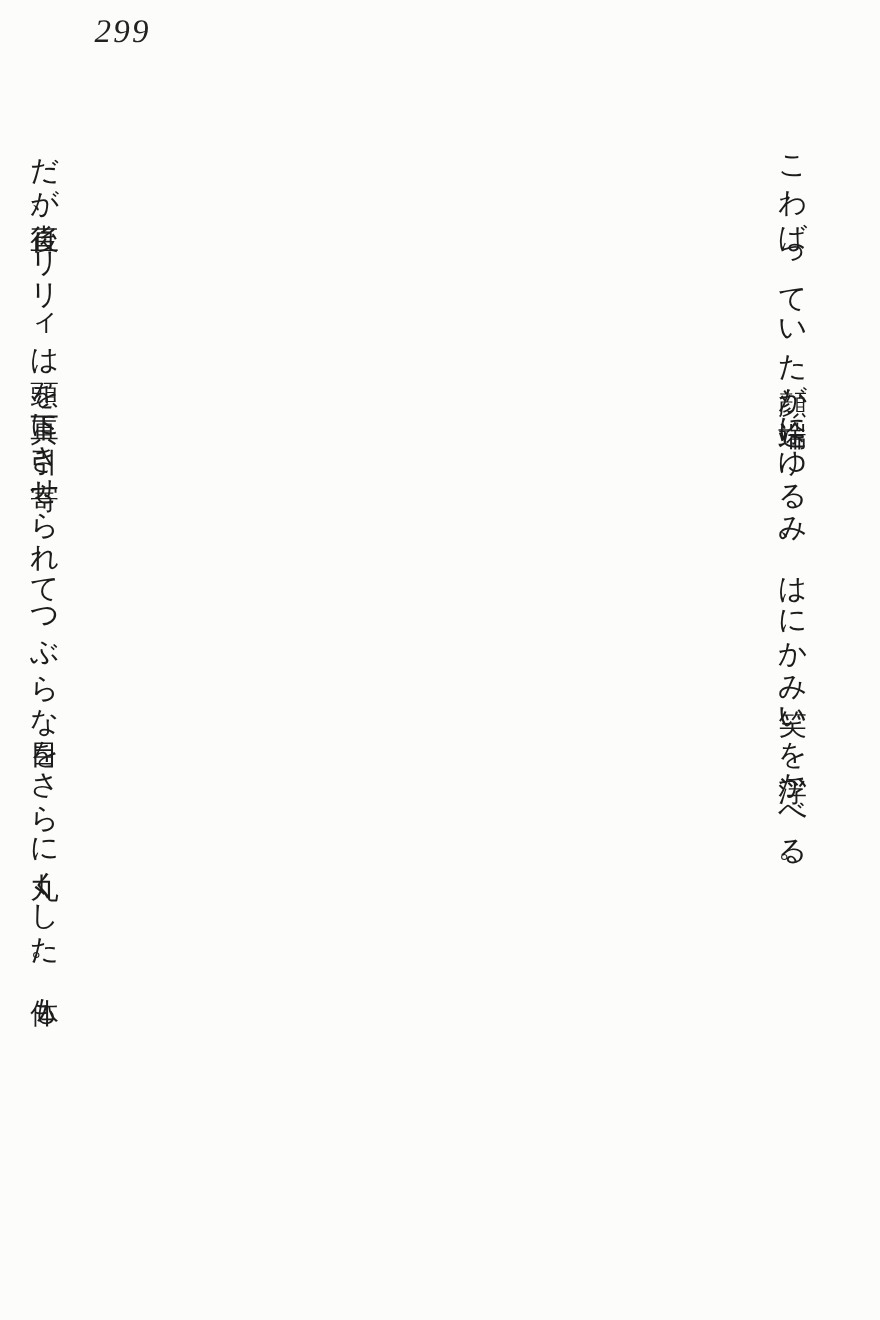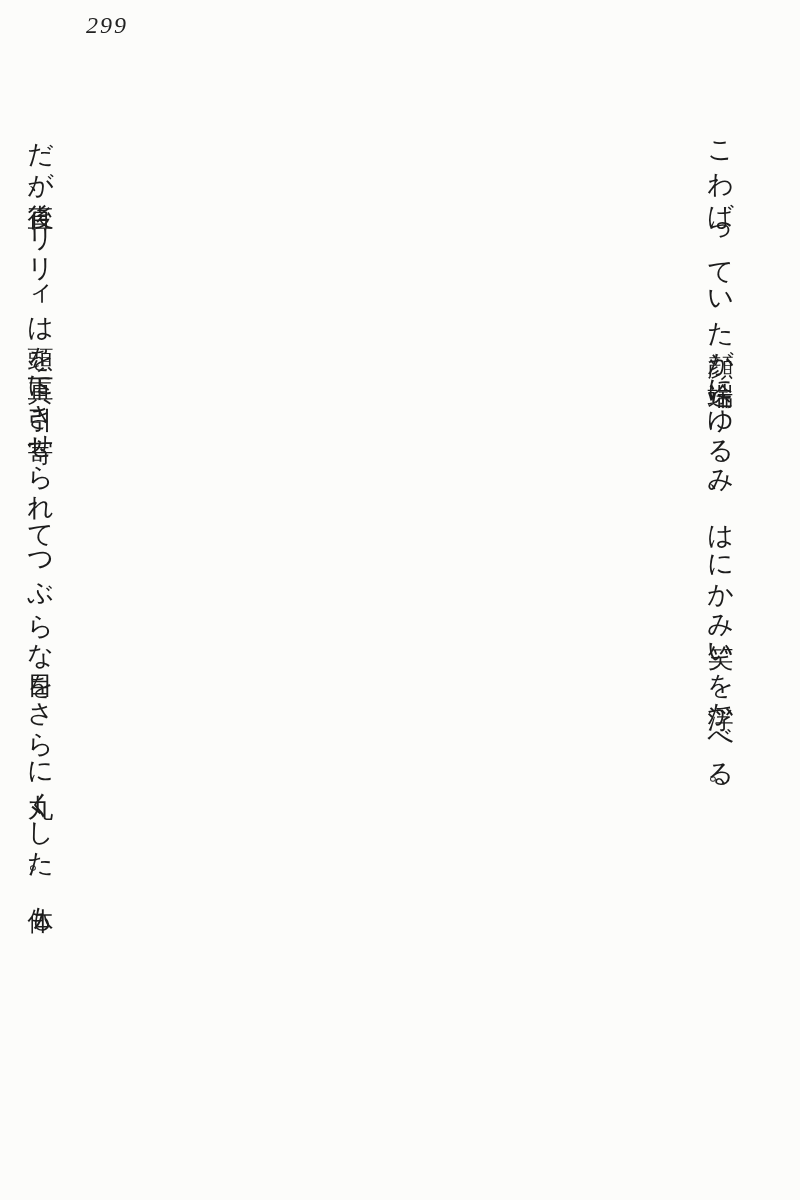--- a/index.html
+++ b/index.html
@@ -15,21 +15,21 @@
     width: 800px;
     height: 1200px;
     background: #fcfcfa;
     font-family: "Liberation Serif", "DejaVu Serif", serif;
     color: #1c1c1c;
   }
   .page-number {
     position: absolute;
     top: 12px;
     left: 86px;
-    font-size: 24px;
+    font-size: 30px;
     font-style: italic;
     letter-spacing: 2px;
     color: #222222;
     text-align: right;
   }
   .text-area {
     position: absolute;
     top: 98px;
     right: 60px;
     height: 1032px;

